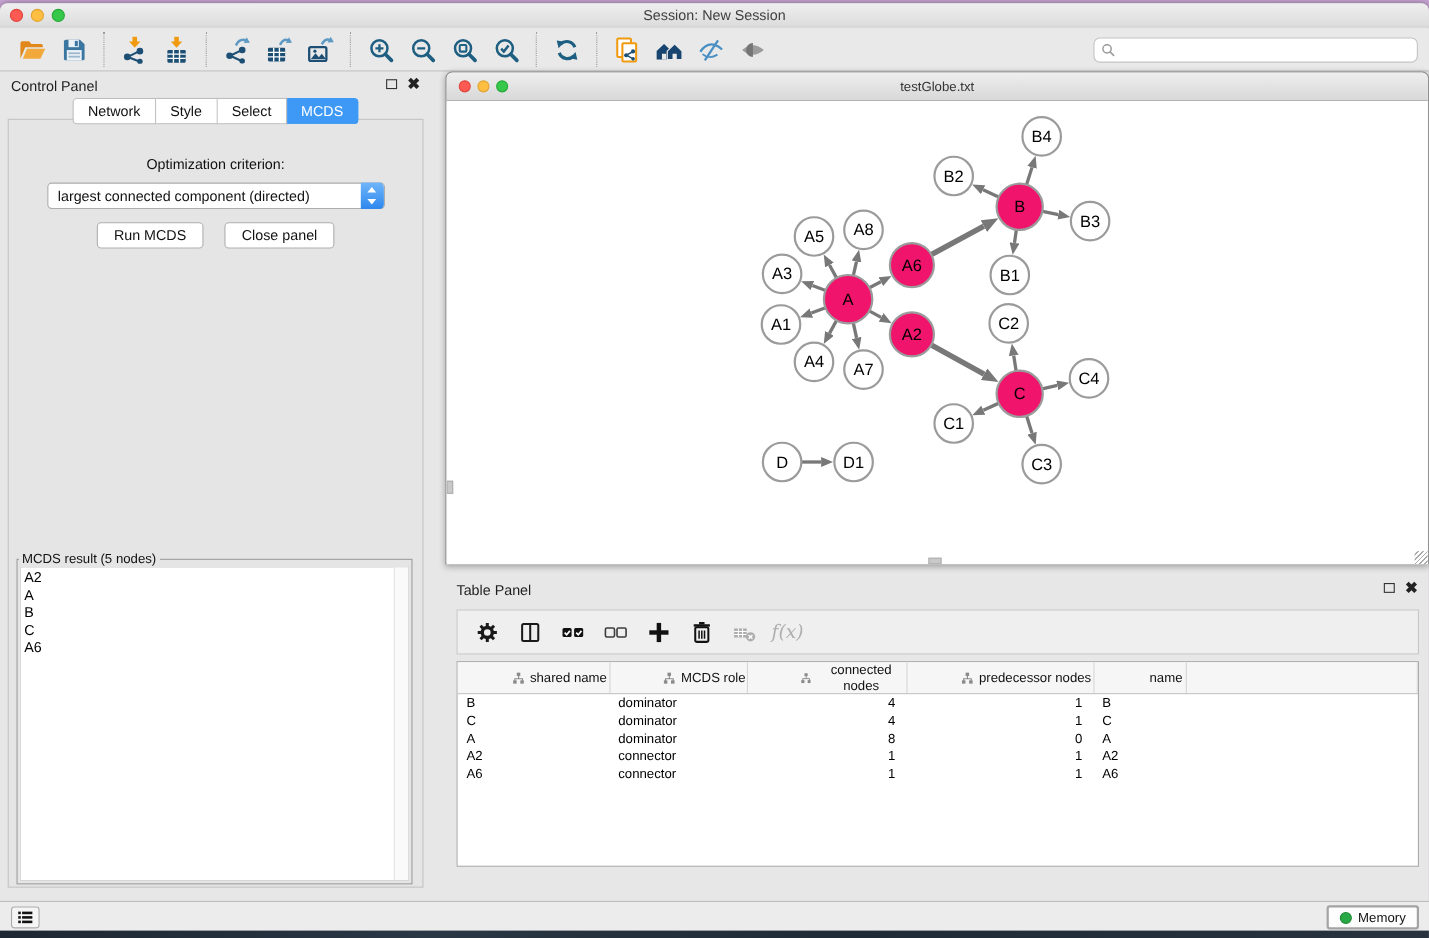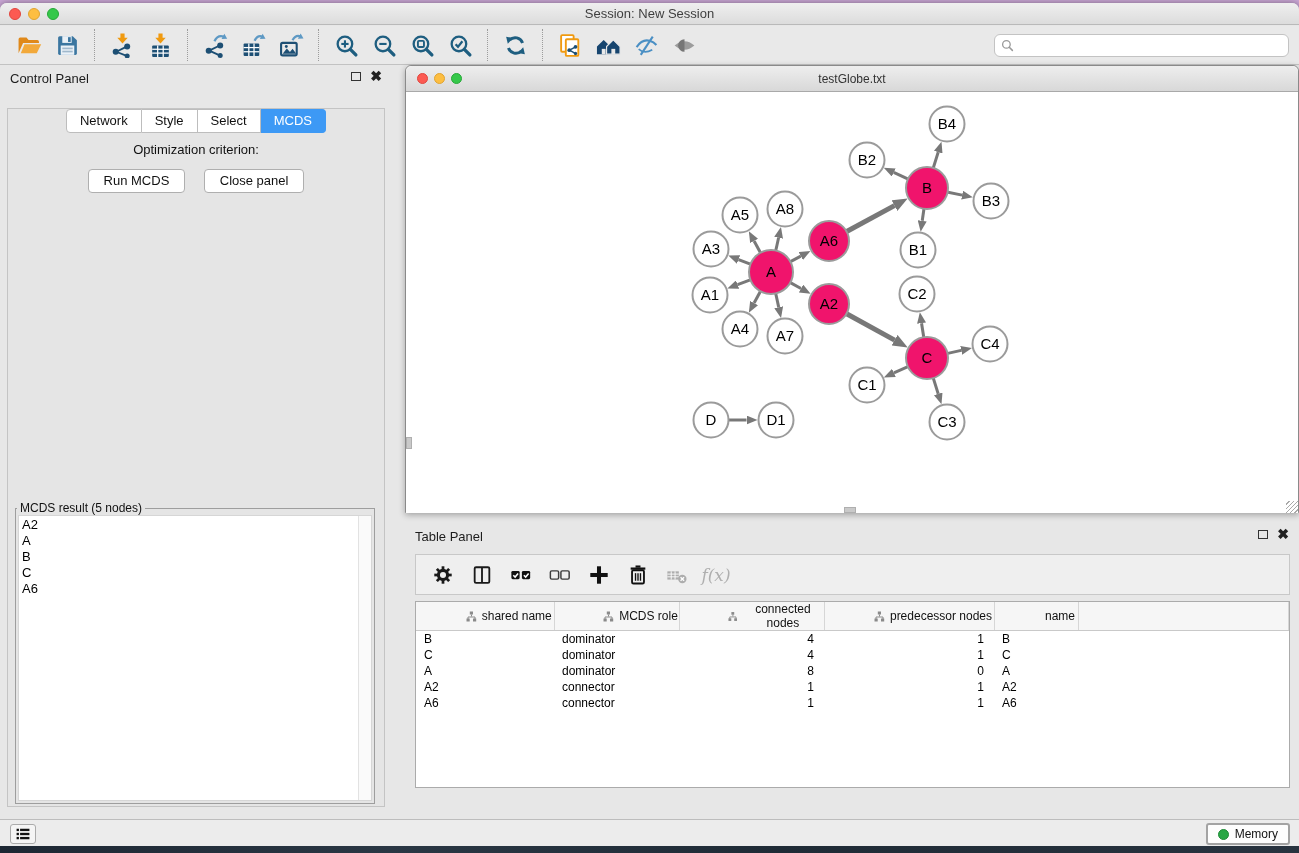--- a/index.html
+++ b/index.html
@@ -36,21 +36,21 @@
   .search svg { width:13px; height:13px; margin-right:4px; }
 
   
   .control-panel { position:absolute; left:0; top:62px; width:392px; height:750px; }
   .panel-head { position:relative; height:26px; }
   .panel-head .ph-title { position:absolute; left:10px; top:6px; font-size:13px; color:#1d1d1d; }
   .panel-head .ph-btns { position:absolute; right:10px; top:6px; display:flex; gap:9px; align-items:center; }
   .float-btn { width:10px; height:9px; border:1.5px solid #333; display:inline-block; }
   .close-btn { font-size:14px; font-weight:bold; color:#222; line-height:10px; }
   .seg-tabs { position:absolute; left:0; right:0; text-align:center; z-index:5; }
-  .cp-tabs { top:44px; }
+  .cp-tabs { top:24px; }
   .seg { display:inline-block; background:#fff; border:1px solid #BDBDBD; border-left:none;
      padding:3px 13px 4px; font-size:13px; color:#111; vertical-align:top; }
   .seg:first-child { border-left:1px solid #BDBDBD; border-radius:4px 0 0 4px; }
   .seg:last-child { border-radius:0 4px 4px 0; }
   .seg.sel { background:#3D99F5; border-color:#3D99F5; color:#fff; }
   .cp-body { position:absolute; left:7px; right:7px; top:43px; bottom:8px; background:#E5E5E5;
      border:1px solid #C4C4C4; }
   .opt-label { text-align:center; margin-top:33px; font-size:13px; color:#111; }
   .select { position:relative; margin:9px auto 0; width:307px; height:24px; background:#fff;
      border:1px solid #ADADAD; border-radius:4px; }
@@ -300,20 +300,27 @@
       <div class="panel-head">
         <span class="ph-title">Control Panel</span>
         <span class="ph-btns">
           <span class="float-btn"></span>
           <span class="close-btn">✖</span>
         </span>
       </div>
       <div class="seg-tabs cp-tabs" id="cp-tabs"><span class="seg">Network</span><span class="seg">Style</span><span class="seg">Select</span><span class="seg sel">MCDS</span></div>
       <div class="cp-body">
         <div class="opt-label">Optimization criterion:</div>
+        <div class="select">
+          <span class="sel-text">largest connected component (directed)</span>
+          <span class="stepper">
+              <span class="up"></span>
+              <span class="dn"></span>
+            </span>
+        </div>
         <div class="cp-buttons">
           <span class="btn">Run MCDS</span>
           <span class="btn">Close panel</span>
         </div>
         <fieldset class="result">
           <legend>MCDS result (5 nodes)</legend>
           <div class="result-list">
             <ul id="result-items">
                 <li>A2</li>
                 <li>A</li>

